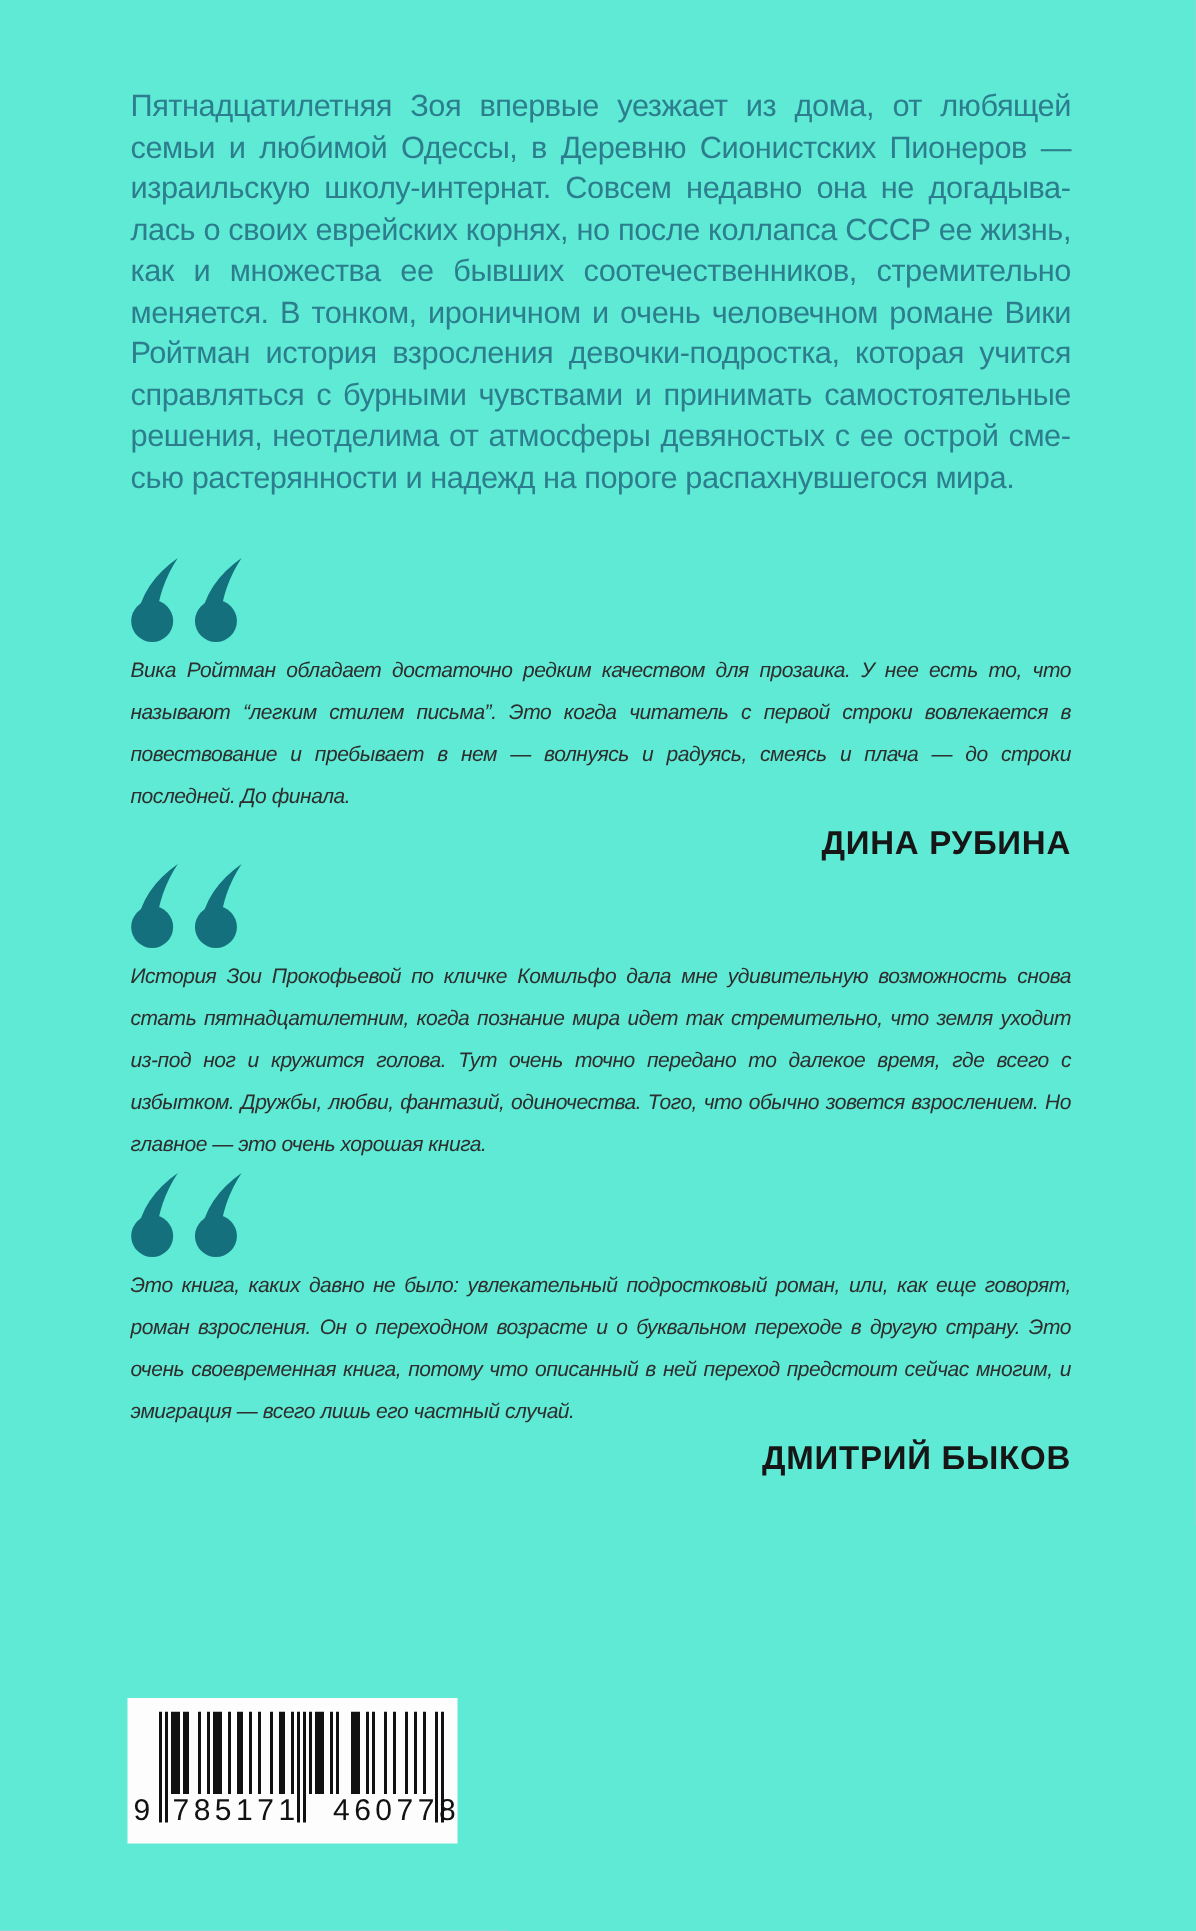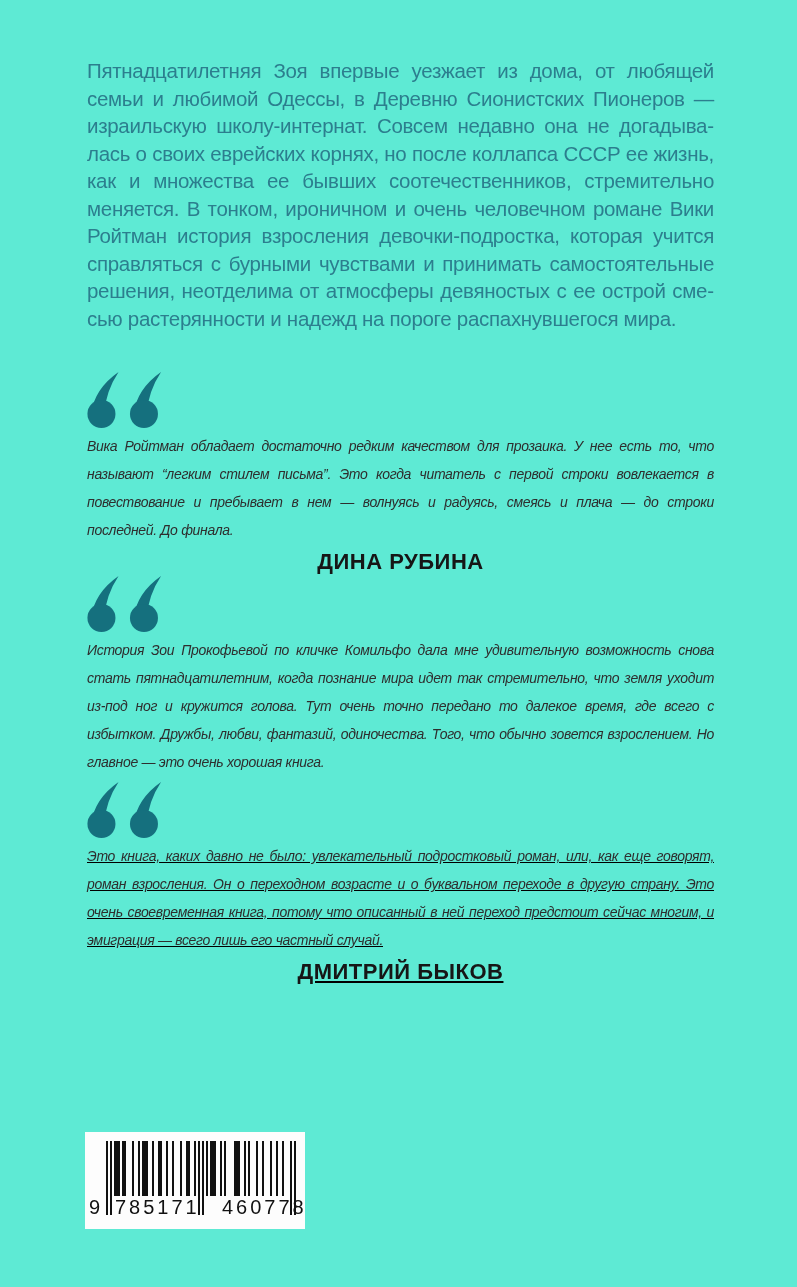--- a/index.html
+++ b/index.html
@@ -18,38 +18,38 @@
   .annotation{
     margin:0;
     color:#2c7e8e;
     font-size:20.5px;
     line-height:27.5px;
     letter-spacing:-0.3px;
     text-align:justify;
   }
   .quote-block{margin-top:2px;}
   .quote-block.first{margin-top:40px;}
-  .quote-block.third{margin-top:6px;text-decoration:underline;}
+  .quote-block.third{margin-top:6px;}
   .qmark{
     display:block;
     width:92px;height:56px;
     margin:0 0 0 -2px;
   }
   .quote-text{
     margin:4px 0 0 0;
     color:#2e2e2e;
     font-style:italic;
     font-size:14px;
     line-height:28px;
     letter-spacing:-0.3px;
     text-align:justify;
   }
   .quote-author{
     margin-top:6px;
-    text-align:center;
+    text-align:right;
     color:#161616;
     font-weight:bold;
     font-size:22px;
     line-height:24px;
     letter-spacing:0.5px;
   }
   .barcode-box{
     position:absolute;
     left:85px;top:1132px;
     width:220px;height:97px;

